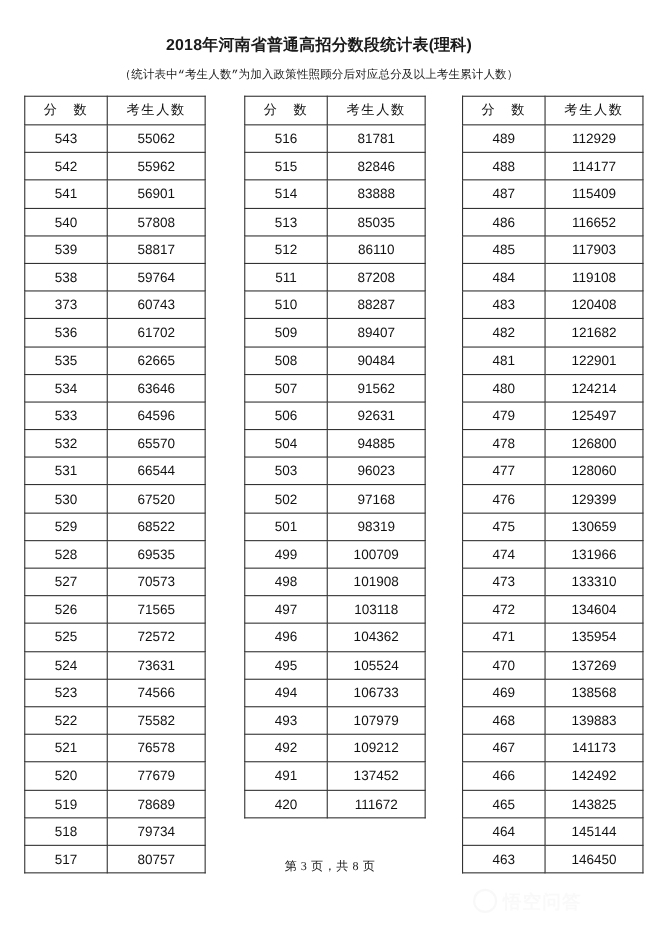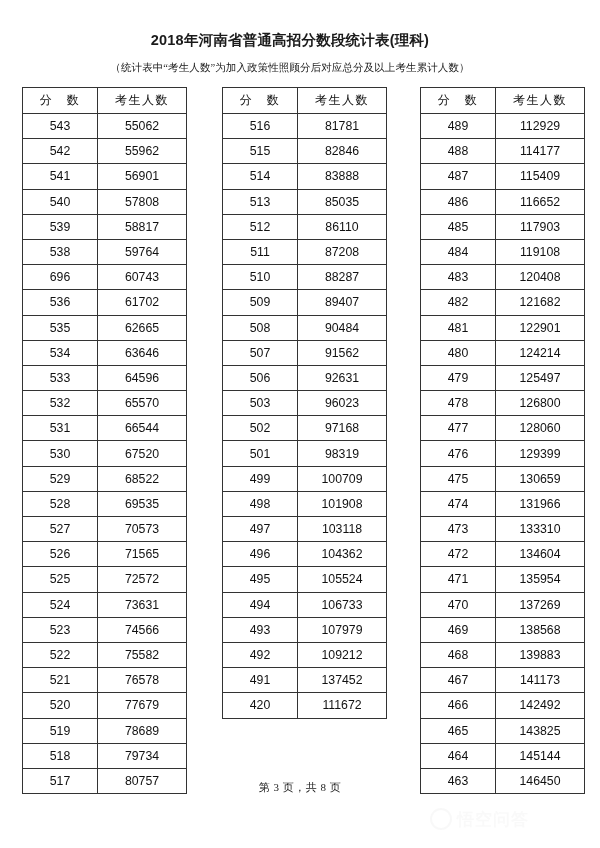--- a/index.html
+++ b/index.html
@@ -34,21 +34,21 @@
     font-family: "Liberation Sans", "DejaVu Sans", sans-serif;
   }
 
   .subtitle {
     text-align: center;
     font-size: 10.5px;
     color: #1a1a1a;
     margin: 0;
     padding-top: 11px;
     letter-spacing: 0.1px;
-    font-family: Liberation Serif, serif;
+    font-family: Liberation Mono, monospace;
   }
 
   .tables-row {
     position: absolute;
     top: 87px;
     left: 0;
     width: 600px;
     display: flex;
     justify-content: flex-start;
     align-items: flex-start;
@@ -167,21 +167,21 @@
             </tr>
             <tr>
               <td class="col-score">539</td>
               <td class="col-count">58817</td>
             </tr>
             <tr>
               <td class="col-score">538</td>
               <td class="col-count">59764</td>
             </tr>
             <tr>
-              <td class="col-score">696</td>
+              <td class="col-score">373</td>
               <td class="col-count">60743</td>
             </tr>
             <tr>
               <td class="col-score">536</td>
               <td class="col-count">61702</td>
             </tr>
             <tr>
               <td class="col-score">535</td>
               <td class="col-count">62665</td>
             </tr>
@@ -310,20 +310,24 @@
             </tr>
             <tr>
               <td class="col-score">507</td>
               <td class="col-count">91562</td>
             </tr>
             <tr>
               <td class="col-score">506</td>
               <td class="col-count">92631</td>
             </tr>
             <tr>
+              <td class="col-score">504</td>
+              <td class="col-count">94885</td>
+            </tr>
+            <tr>
               <td class="col-score">503</td>
               <td class="col-count">96023</td>
             </tr>
             <tr>
               <td class="col-score">502</td>
               <td class="col-count">97168</td>
             </tr>
             <tr>
               <td class="col-score">501</td>
               <td class="col-count">98319</td>

